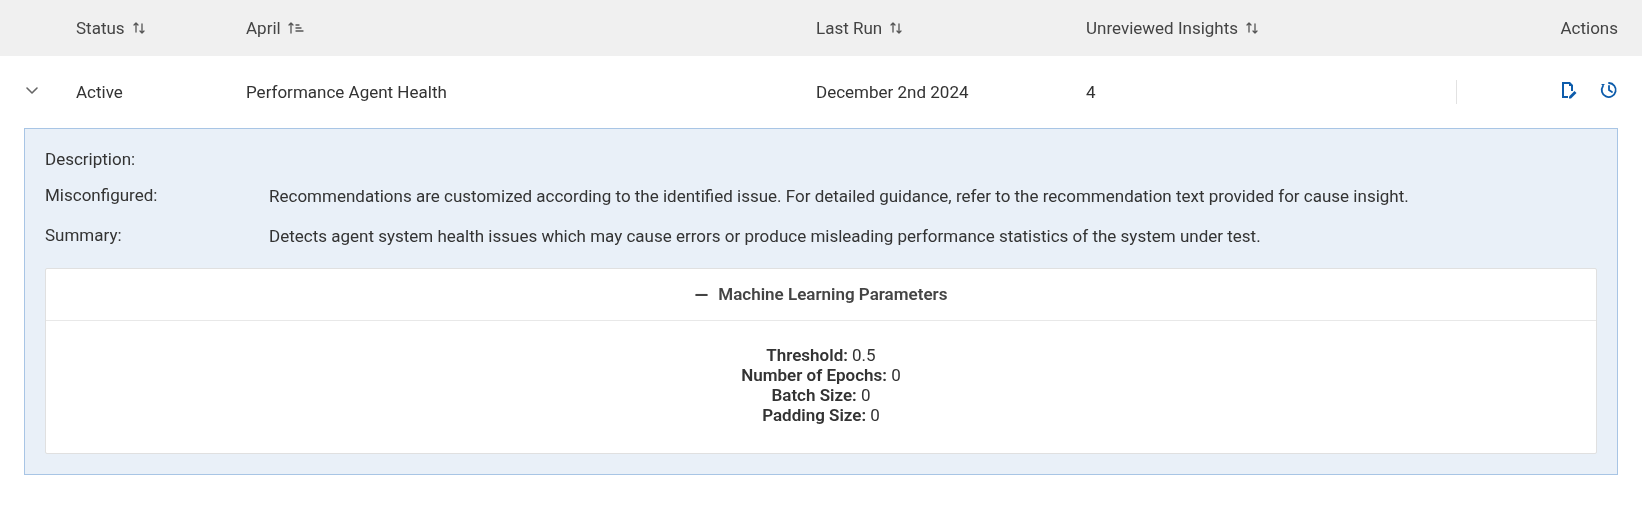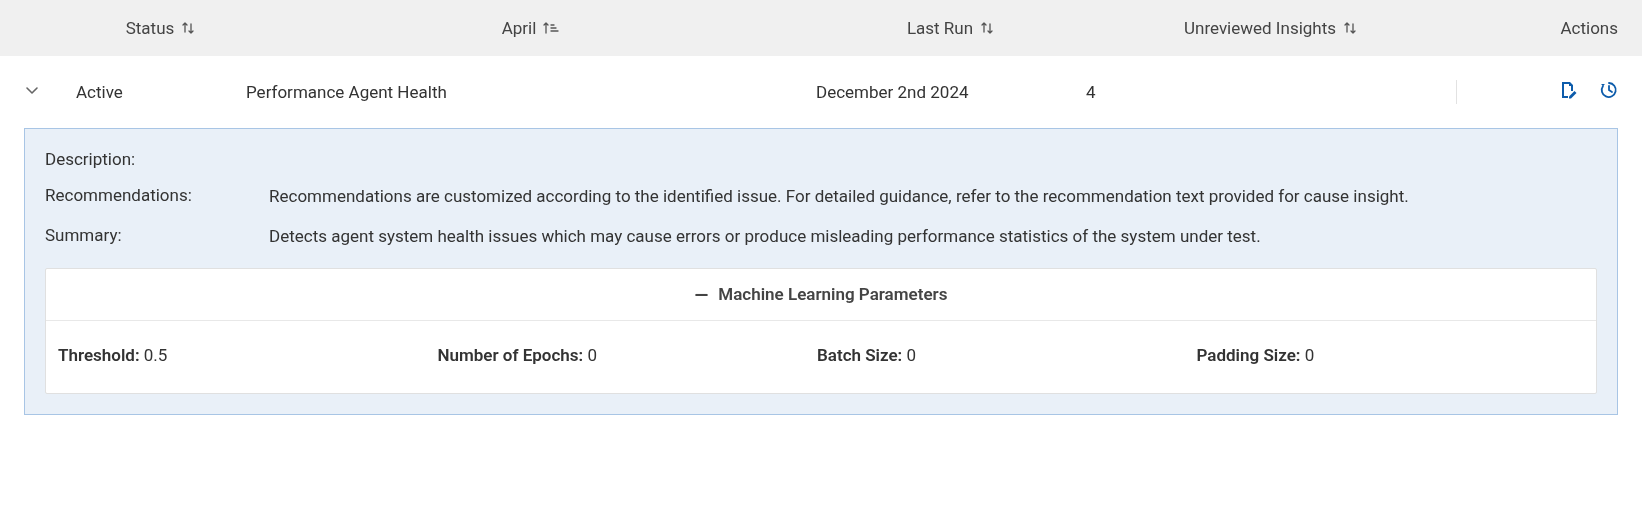--- a/index.html
+++ b/index.html
@@ -36,21 +36,20 @@
   .col-lastrun{ flex: 0 0 270px; }
   .col-insights{ flex: 0 0 370px; }
   .col-actions{ flex: 1 1 auto; text-align: right; }
   .th {
     display: flex;
     align-items: center;
     gap: 6px;
     color: #444;
     font-weight: 400;
     cursor: pointer;
-    justify-content: center;
   }
   .th.right { justify-content: flex-end; cursor: default; }
   .sort-icon {
     display: inline-flex;
     align-items: center;
     color: #555;
   }
   .data-row {
     display: flex;
     align-items: center;
@@ -121,21 +120,22 @@
     cursor: pointer;
   }
   .ml-collapse {
     font-weight: 700;
     color: #444;
     font-size: 18px;
   }
   .ml-body {
     display: flex;
     align-items: center;
-    padding: 24px 20px 28px 12px;
+    padding: 24px 20px 28px 20px;
+    flex-direction: column;
   }
   .ml-param {
     flex: 1 1 0;
     font-size: 17px;
     color: #333;
   }
   .ml-param .k { font-weight: 600; }
   .ml-param .v { font-weight: 400; }
 </style>
 </head>
@@ -240,21 +240,21 @@
     </div>
   </div>
 
   <div class="detail-panel">
 
     <div class="detail-row">
       <div class="detail-label">Description:</div>
     </div>
 
     <div class="detail-row">
-      <div class="detail-label">Recommendations:</div>
+      <div class="detail-label">Misconfigured:</div>
       <div class="detail-value">Recommendations are customized according to the identified issue. For detailed guidance, refer to the recommendation text provided for cause insight.</div>
     </div>
 
     <div class="detail-row">
       <div class="detail-label">Summary:</div>
       <div class="detail-value">Detects agent system health issues which may cause errors or produce misleading performance statistics of the system under test.</div>
     </div>
 
     <div class="ml-panel">
       <div class="ml-header">

